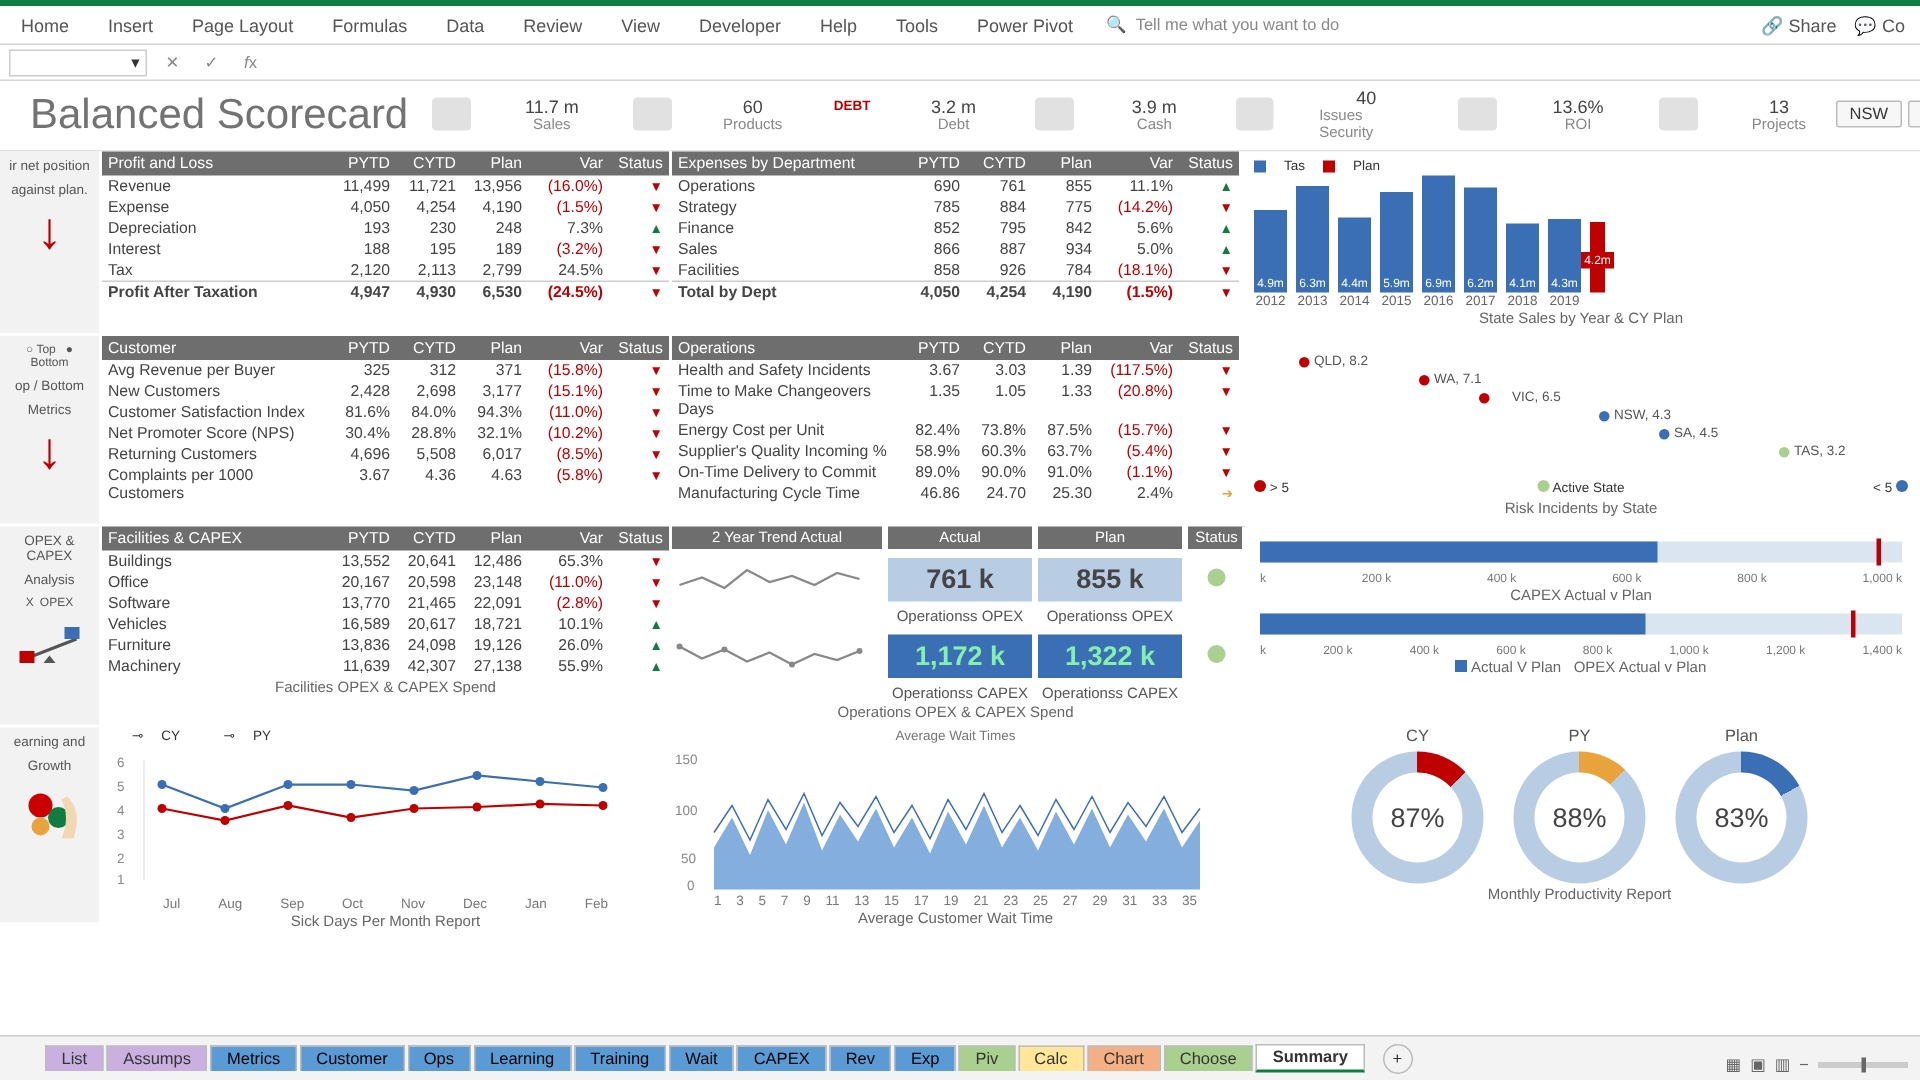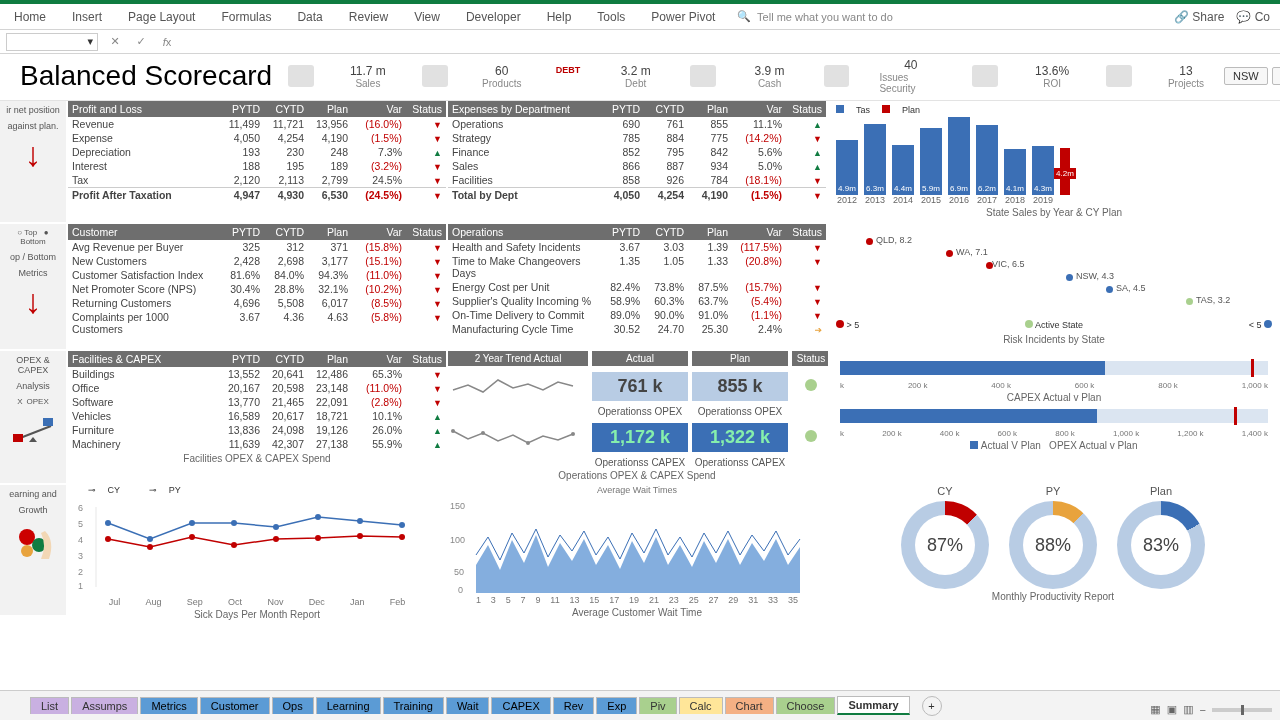--- a/index.html
+++ b/index.html
@@ -19,21 +19,21 @@
 .name-box { width: 92px; height: 18px; border: 1px solid #ccc; font-size: 11px; padding: 0 4px; display: flex; align-items: center; justify-content: flex-end; }
 .formula-btn { width: 18px; text-align: center; color: #888; font-size: 11px; }
 .formula-input { flex: 1; font-size: 11px; color: #555; }
 
 
 .sheet { display: grid; grid-template-columns: 68px 380px 380px 452px; grid-template-rows: auto auto auto auto auto auto; background: #fff; }
 
 
 .header-row { grid-column: 1 / 5; display: flex; align-items: center; padding: 4px 6px 6px; gap: 14px; border-bottom: 1px solid #e3e3e3; }
 .logo { width: 22px; height: 22px; border-radius: 4px; background: radial-gradient(circle at 30% 30%, #7eb1ff, #1e4fa3); }
-.title-text { font-size: 28px; font-weight: 300; color: #000000; flex: 0 0 254px; }
+.title-text { font-size: 28px; font-weight: 300; color: #737373; flex: 0 0 254px; }
 .kpi { display: flex; flex-direction: column; align-items: center; min-width: 48px; }
 .kpi .val { font-size: 12px; color: #444; }
 .kpi .lbl { font-size: 10px; color: #888; }
 .kpi-row { display: flex; gap: 30px; align-items: center; }
 .kpi-ico { width: 28px; height: 22px; background: #e1e1e1; border-radius: 3px; }
 .state-btns { display: flex; gap: 4px; margin-left: auto; }
 .state-btn { border: 1px solid #bbb; background: #f7f7f7; padding: 2px 8px; font-size: 11px; border-radius: 2px; cursor: pointer; }
 
 
 .side-cell { background: #f2f2f2; border-right: 2px solid #fff; border-bottom: 2px solid #fff; padding: 4px; display: flex; flex-direction: column; align-items: center; text-align: center; font-size: 9px; color: #555; gap: 6px; }
@@ -52,21 +52,21 @@
 .arr-side::after { content: "➔"; color: #e8a33d; font-size: 9px; }
 .panel-footer { text-align: center; font-size: 10px; color: #666; padding-top: 2px; }
 
 
 .chart-box { background: #fff; border-bottom: 2px solid #fff; padding: 4px 8px; }
 .barchart { display: flex; align-items: flex-end; gap: 6px; height: 78px; }
 .bar { width: 22px; background: #3b6fb5; color: #fff; font-size: 8px; display: flex; align-items: flex-end; justify-content: center; padding-bottom: 2px; }
 .bar.plan { background: #c00000; }
 .bar-lbls { display: flex; gap: 6px; font-size: 9px; color: #666; }
 .bar-lbls span { width: 22px; text-align: center; }
-.legend { display: flex; gap: 12px; font-size: 9px; align-items: flex-start; margin-bottom: 2px; }
+.legend { display: flex; gap: 12px; font-size: 9px; align-items: flex-end; margin-bottom: 2px; }
 .sq { width: 8px; height: 8px; display: inline-block; }
 
 
 .scatter { position: relative; height: 92px; }
 .dot { position: absolute; width: 7px; height: 7px; border-radius: 50%; }
 .dot-lbl { position: absolute; font-size: 9px; color: #555; }
 
 
 .trend-grid { display: grid; grid-template-columns: 140px 96px 96px 38px; align-items: center; gap: 4px; }
 .trend-grid .hdr { background: #6e6e6e; color: #fff; text-align: center; padding: 2px 0; font-size: 10px; }
@@ -449,35 +449,35 @@
       <div class="row">
         <span>On-Time Delivery to Commit</span>
         <span>89.0%</span>
         <span>90.0%</span>
         <span>91.0%</span>
         <span class="neg">(1.1%)</span>
         <span class="arr-dn"></span>
       </div>
       <div class="row">
         <span>Manufacturing Cycle Time</span>
-        <span>30.52</span>
+        <span>46.86</span>
         <span>24.70</span>
         <span>25.30</span>
         <span class="">2.4%</span>
         <span class="arr-side"></span>
       </div>
     </div>
   <div class="chart-box">
     <div class="scatter" id="scatter">
         <div class="dot" style="background: rgb(192, 0, 0); left: 30px; top: 10px;"></div>
         <div class="dot-lbl" style="left: 40px; top: 7px;">QLD, 8.2</div>
         <div class="dot" style="background: rgb(192, 0, 0); left: 110px; top: 22px;"></div>
         <div class="dot-lbl" style="left: 120px; top: 19px;">WA, 7.1</div>
         <div class="dot" style="background: rgb(192, 0, 0); left: 150px; top: 34px;"></div>
-        <div class="dot-lbl" style="left: 156px; top: 31px;">VIC, 6.5</div>
+        <div class="dot-lbl" style="left: 172px; top: 31px;">VIC, 6.5</div>
         <div class="dot" style="background: rgb(59, 111, 181); left: 230px; top: 46px;"></div>
         <div class="dot-lbl" style="left: 240px; top: 43px;">NSW, 4.3</div>
         <div class="dot" style="background: rgb(59, 111, 181); left: 270px; top: 58px;"></div>
         <div class="dot-lbl" style="left: 280px; top: 55px;">SA, 4.5</div>
         <div class="dot" style="background: rgb(169, 208, 142); left: 350px; top: 70px;"></div>
         <div class="dot-lbl" style="left: 360px; top: 67px;">TAS, 3.2</div>
       </div>
     <div class="legend" style="justify-content:space-between">
       <span><span class="sq" style="background:#c00000;border-radius:50%"></span> <span>&gt; 5</span></span>
       <span><span class="sq" style="background:#a9d08e;border-radius:50%"></span> <span>Active State</span></span>

